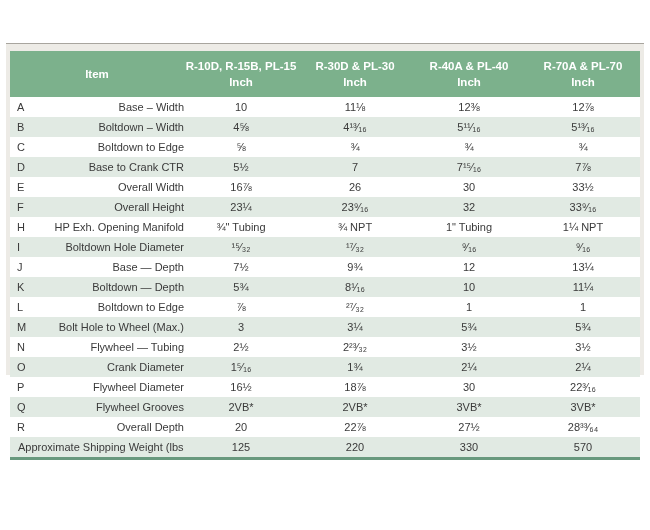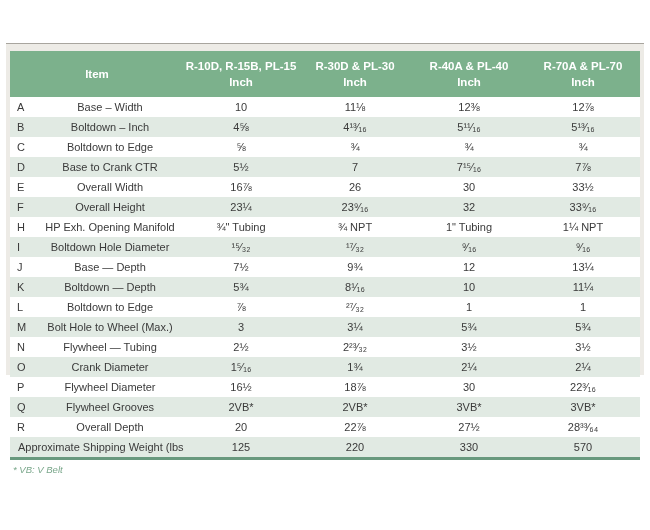--- a/index.html
+++ b/index.html
@@ -38,21 +38,21 @@
     font-size:11.5px;font-weight:bold;line-height:1.4;
     height:46px;vertical-align:middle;text-align:center;padding:0;
   }
   tbody td{
     height:20px;font-size:11px;vertical-align:middle;padding:0;
     white-space:nowrap;overflow:hidden;
   }
   tbody tr{background:var(--row-bg);}
   tbody tr.alt{background:var(--alt-row);}
   td.key{padding-left:7px;text-align:left;}
-  td.label{text-align:center;padding-left:2px;}
+  td.label{text-align:right;padding-left:2px;}
   td.val{text-align:center;}
   td.summary-label{padding-left:8px;text-align:left;}
   .footnote{
     margin:4px 0 0 7px;
     font-size:9.5px;font-style:italic;color:var(--footnote);
   }
 </style>
 </head>
 <body>
 
@@ -93,21 +93,21 @@
           <tr>
             <td class="key">A</td>
             <td class="label">Base – Width</td>
             <td class="val">10</td>
             <td class="val">11⅛</td>
             <td class="val">12⅜</td>
             <td class="val">12⅞</td>
           </tr>
           <tr class="alt">
             <td class="key">B</td>
-            <td class="label">Boltdown – Inch</td>
+            <td class="label">Boltdown – Width</td>
             <td class="val">4⅝</td>
             <td class="val">4¹³⁄₁₆</td>
             <td class="val">5¹¹⁄₁₆</td>
             <td class="val">5¹³⁄₁₆</td>
           </tr>
           <tr>
             <td class="key">C</td>
             <td class="label">Boltdown to Edge</td>
             <td class="val">⅝</td>
             <td class="val">¾</td>
@@ -229,14 +229,13 @@
           <tr class="alt">
             <td class="summary-label" colspan="2">Approximate Shipping Weight (lbs.)</td>
             <td class="val">125</td>
             <td class="val">220</td>
             <td class="val">330</td>
             <td class="val">570</td>
           </tr>
         </tbody>
     </table>
   </div>
-  <div class="footnote">* VB: V Belt</div>
 </div>
 
 </body></html>

